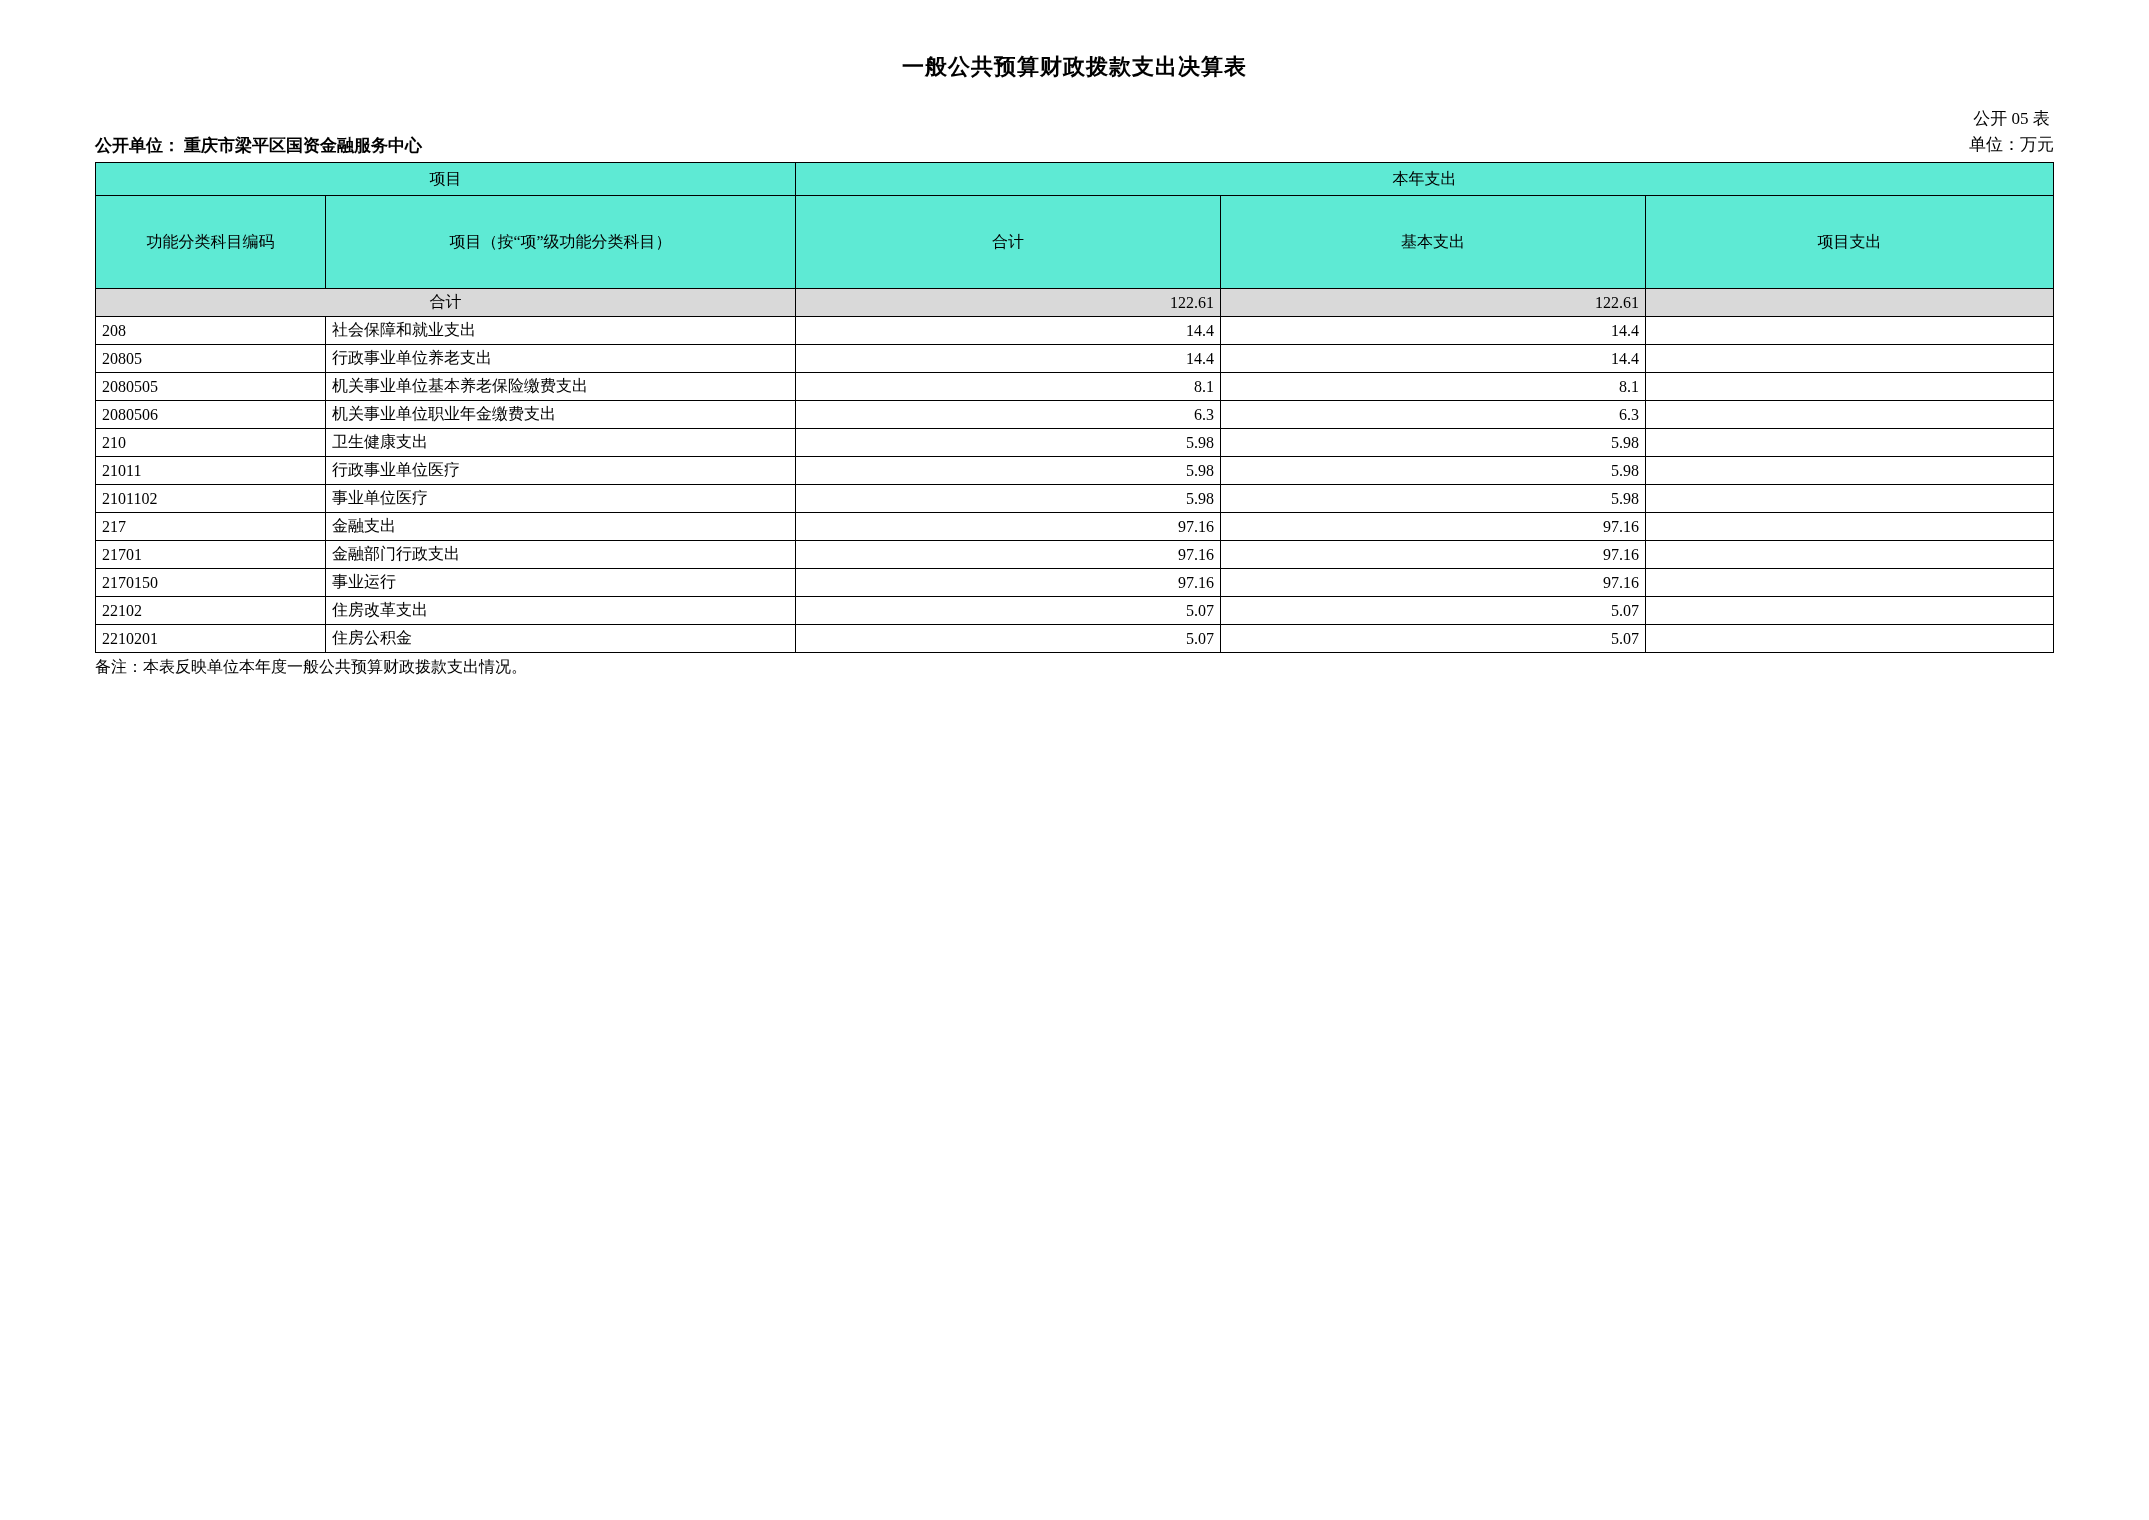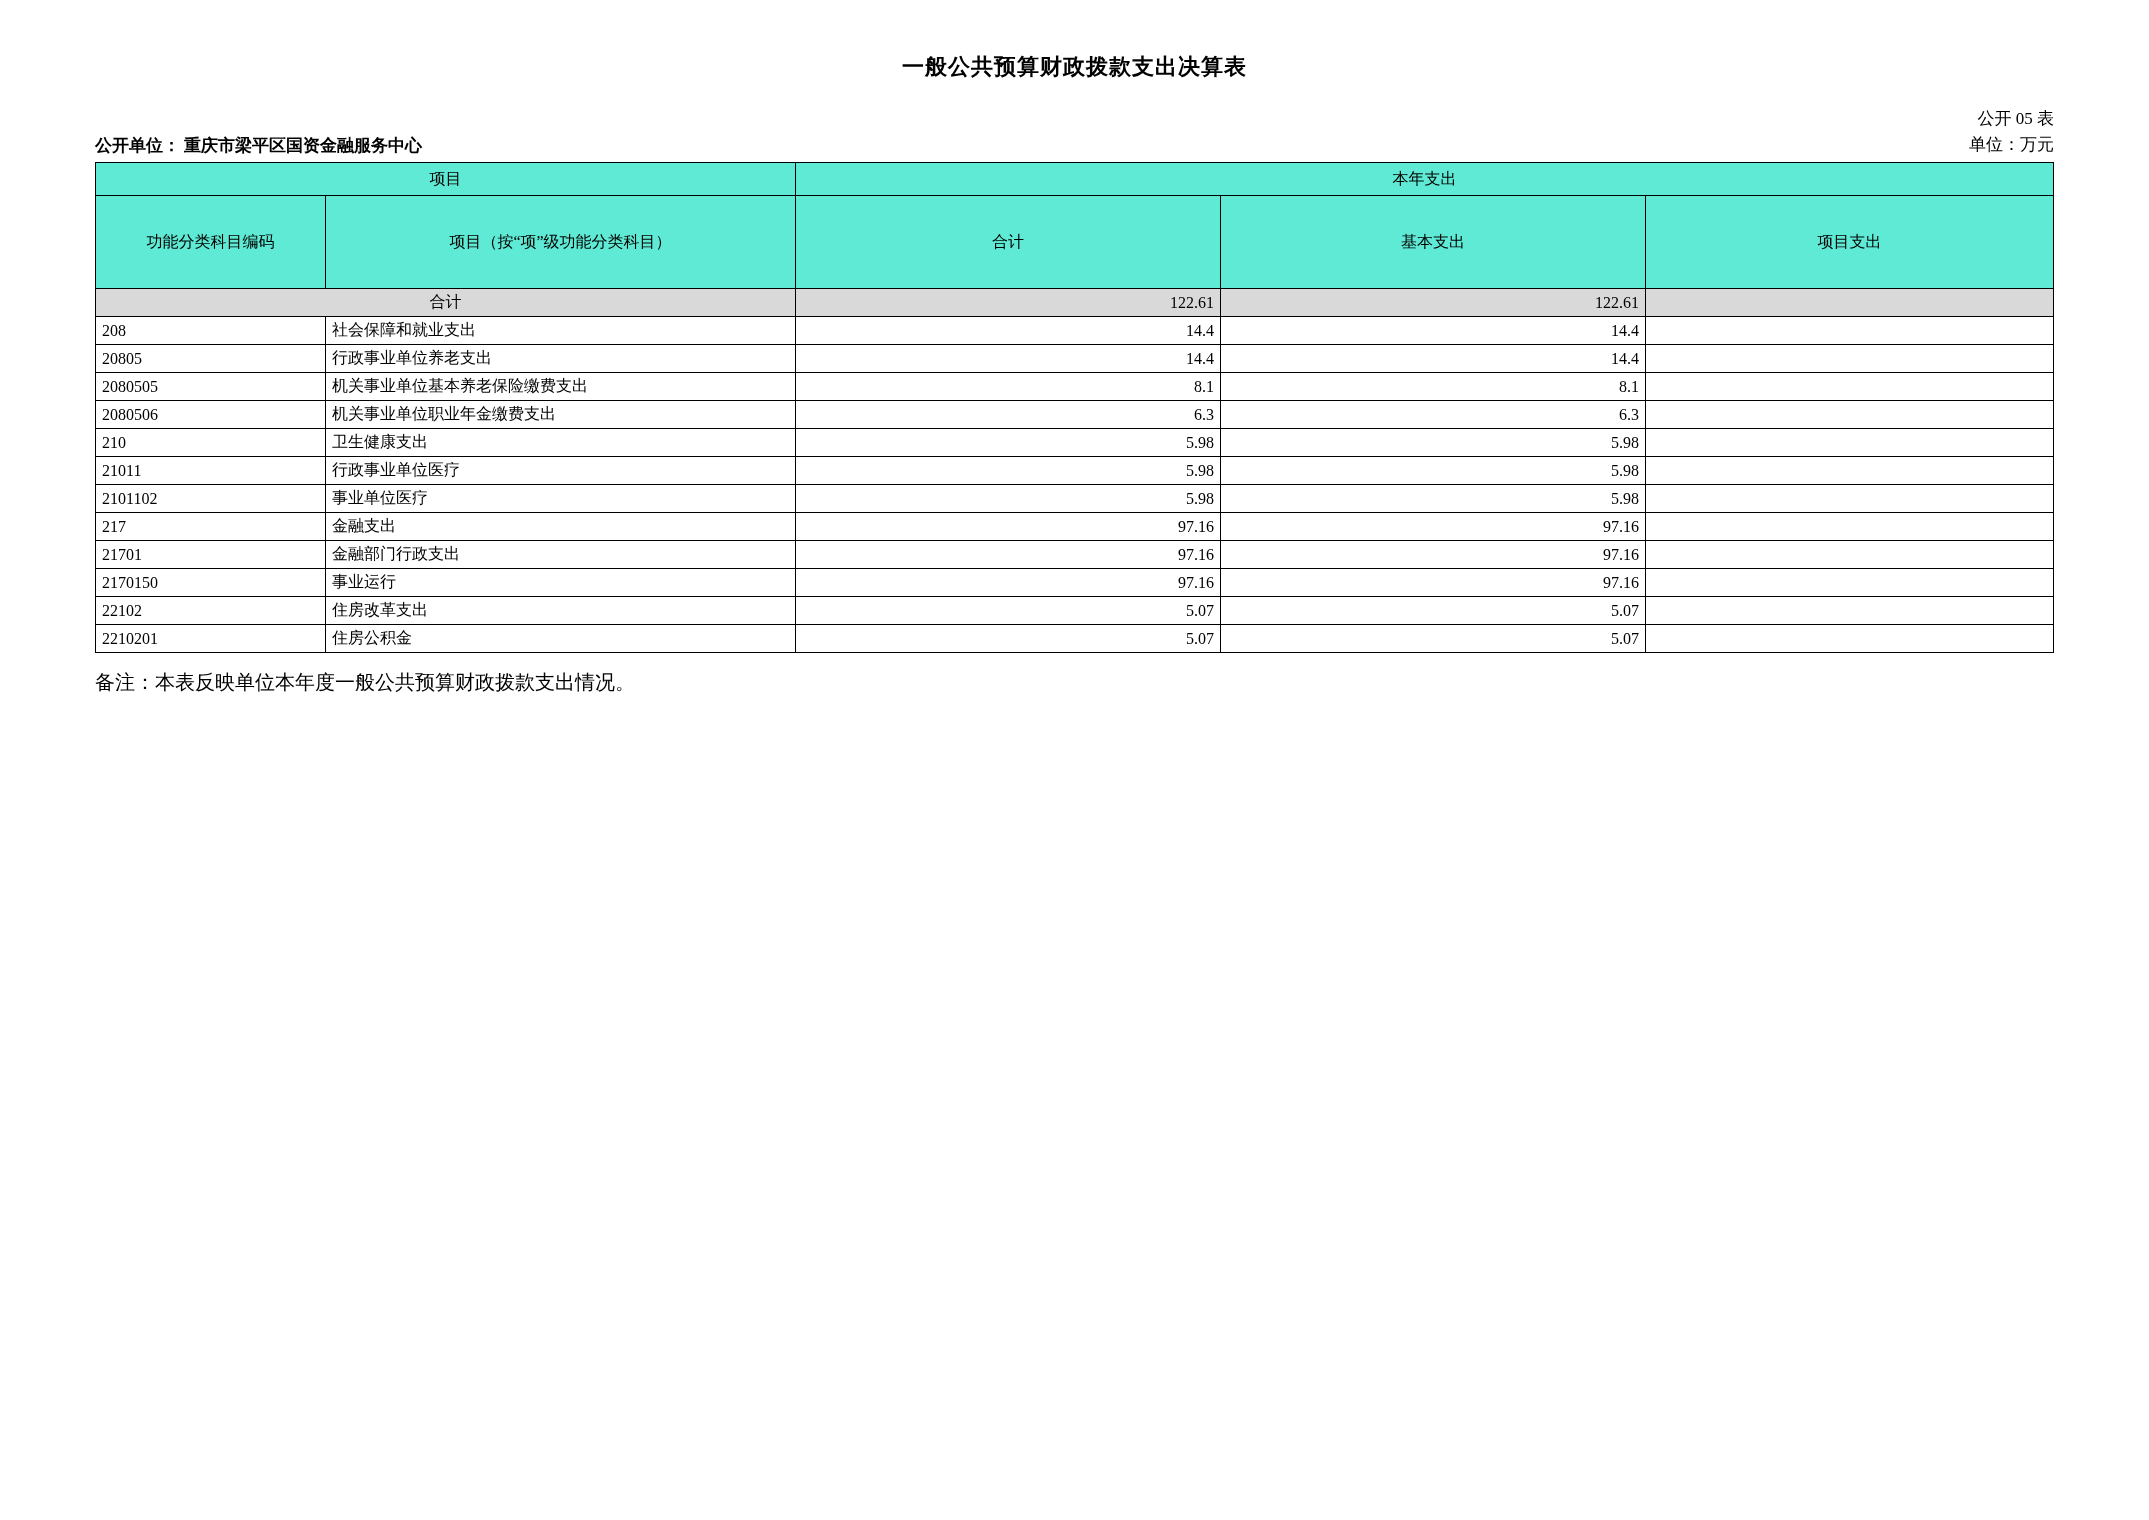--- a/index.html
+++ b/index.html
@@ -40,21 +40,21 @@
     font-size: 17px;
   }
   .meta-left .unit-label {
     font-weight: bold;
   }
   .meta-left .unit-value {
     font-weight: bold;
     margin-left: 4px;
   }
   .meta-right {
-    text-align: right;
+    text-align: center;
     font-size: 17px;
     line-height: 1.5;
   }
   .meta-right div {
     white-space: nowrap;
   }
   table.fin {
     border-collapse: collapse;
     width: 100%;
     margin-top: 5px;
@@ -97,22 +97,22 @@
     text-align: right;
     padding-right: 12px;
   }
   .center {
     text-align: center;
   }
   .bold {
     font-weight: bold;
   }
   .note {
-    font-size: 20px;
-    margin-top: 16px;
+    font-size: 16px;
+    margin-top: 4px;
   }
 </style>
 </head>
 <body>
 
 <div class="page">
 
   <div class="doc-title">一般公共预算财政拨款支出决算表</div>
 
   <div class="meta-row">

